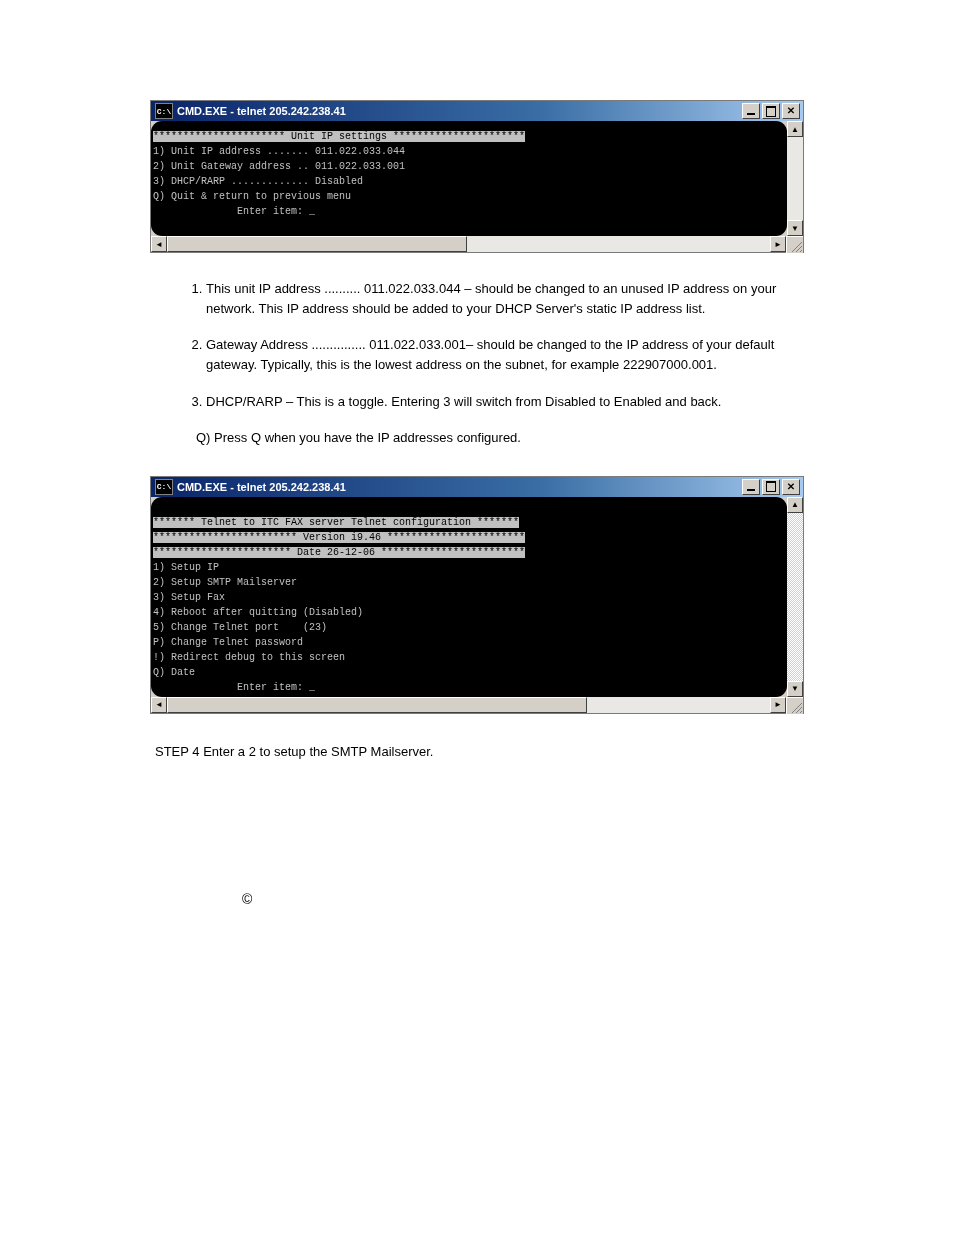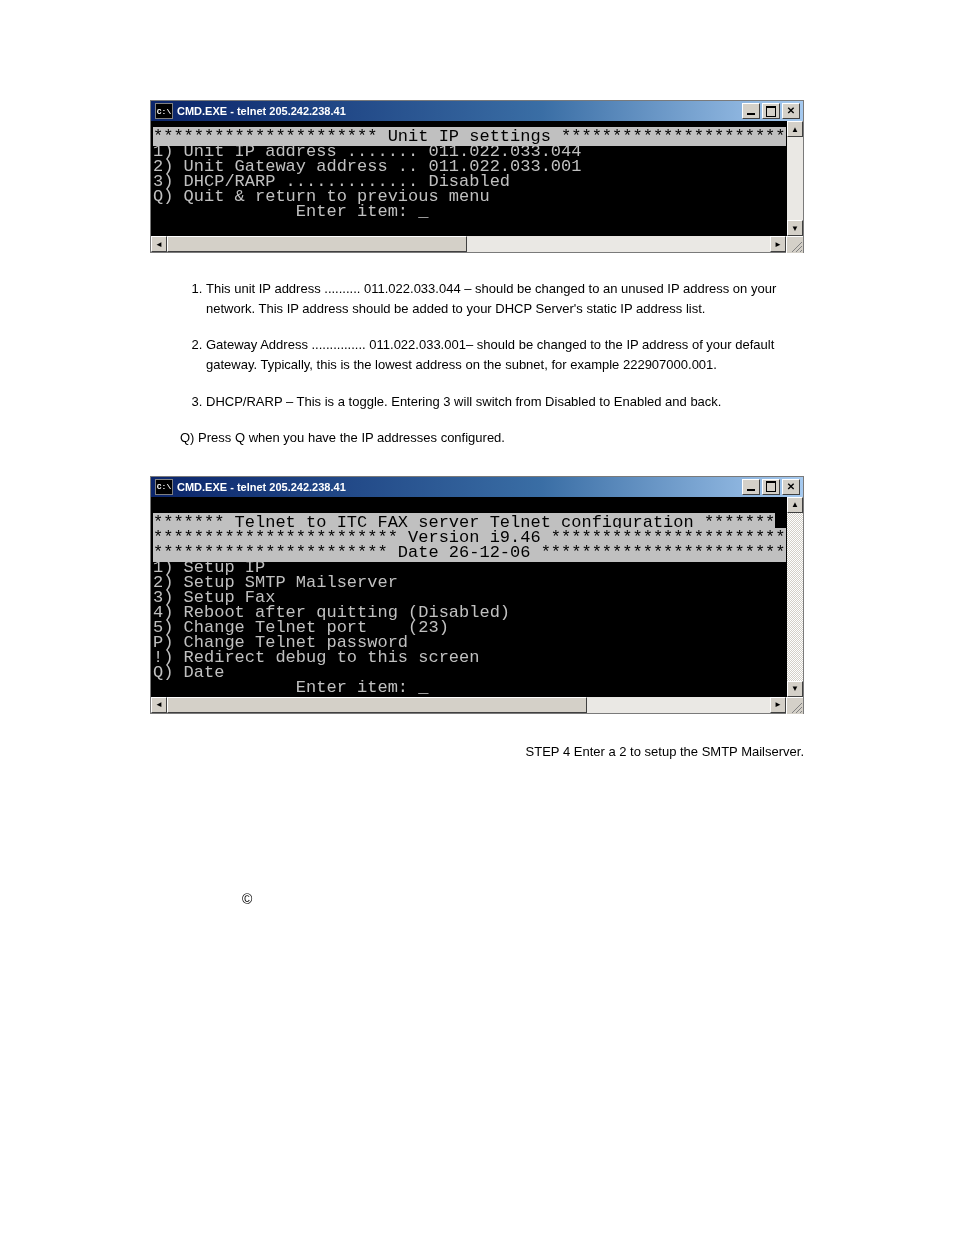--- a/index.html
+++ b/index.html
@@ -60,25 +60,26 @@
   .max-glyph { width:8px; height:8px; border:1px solid #000; border-top-width:2px;}
   .term-body {
     display: flex;
     background: #d4d0c8;
   }
   .term-content {
     flex: 1;
     background: #000;
     color: #c0c0c0;
     font-family: "Lucida Console", "Courier New", monospace;
-    font-size: 17px;
+    font-size: 10px;
     line-height: 15px;
     padding: 2px 0 2px 2px;
     white-space: pre;
     overflow: hidden;
+    border-radius: 11px;
   }
   .term-content .hl {
     background: #c0c0c0;
     color: #000;
   }
   .vscroll {
     width: 16px;
     background: #d4d0c8;
     display: flex;
     flex-direction: column;
@@ -130,27 +131,26 @@
   }
   ol.steps li {
     margin-bottom: 16px;
     line-height: 1.55;
   }
   .indent-block{
     margin: 0 0 20px 56px;
     line-height:1.55;
   }
   .q-line{
-    margin: 0 0 28px 30px;
+    margin: 0 0 28px 46px;
     line-height:1.55;
   }
   .step4 {
-    margin: 28px 0 0 12px;
+    margin: 28px 0 0 5px;
     line-height:1.5;
-    text-align:right;
   }
   .copyright {
     margin-top: 130px;
     text-align: left;
     padding-left: 92px;
     font-size: 14px;
   }
   b { font-weight: normal; }
 </style>
 </head>

